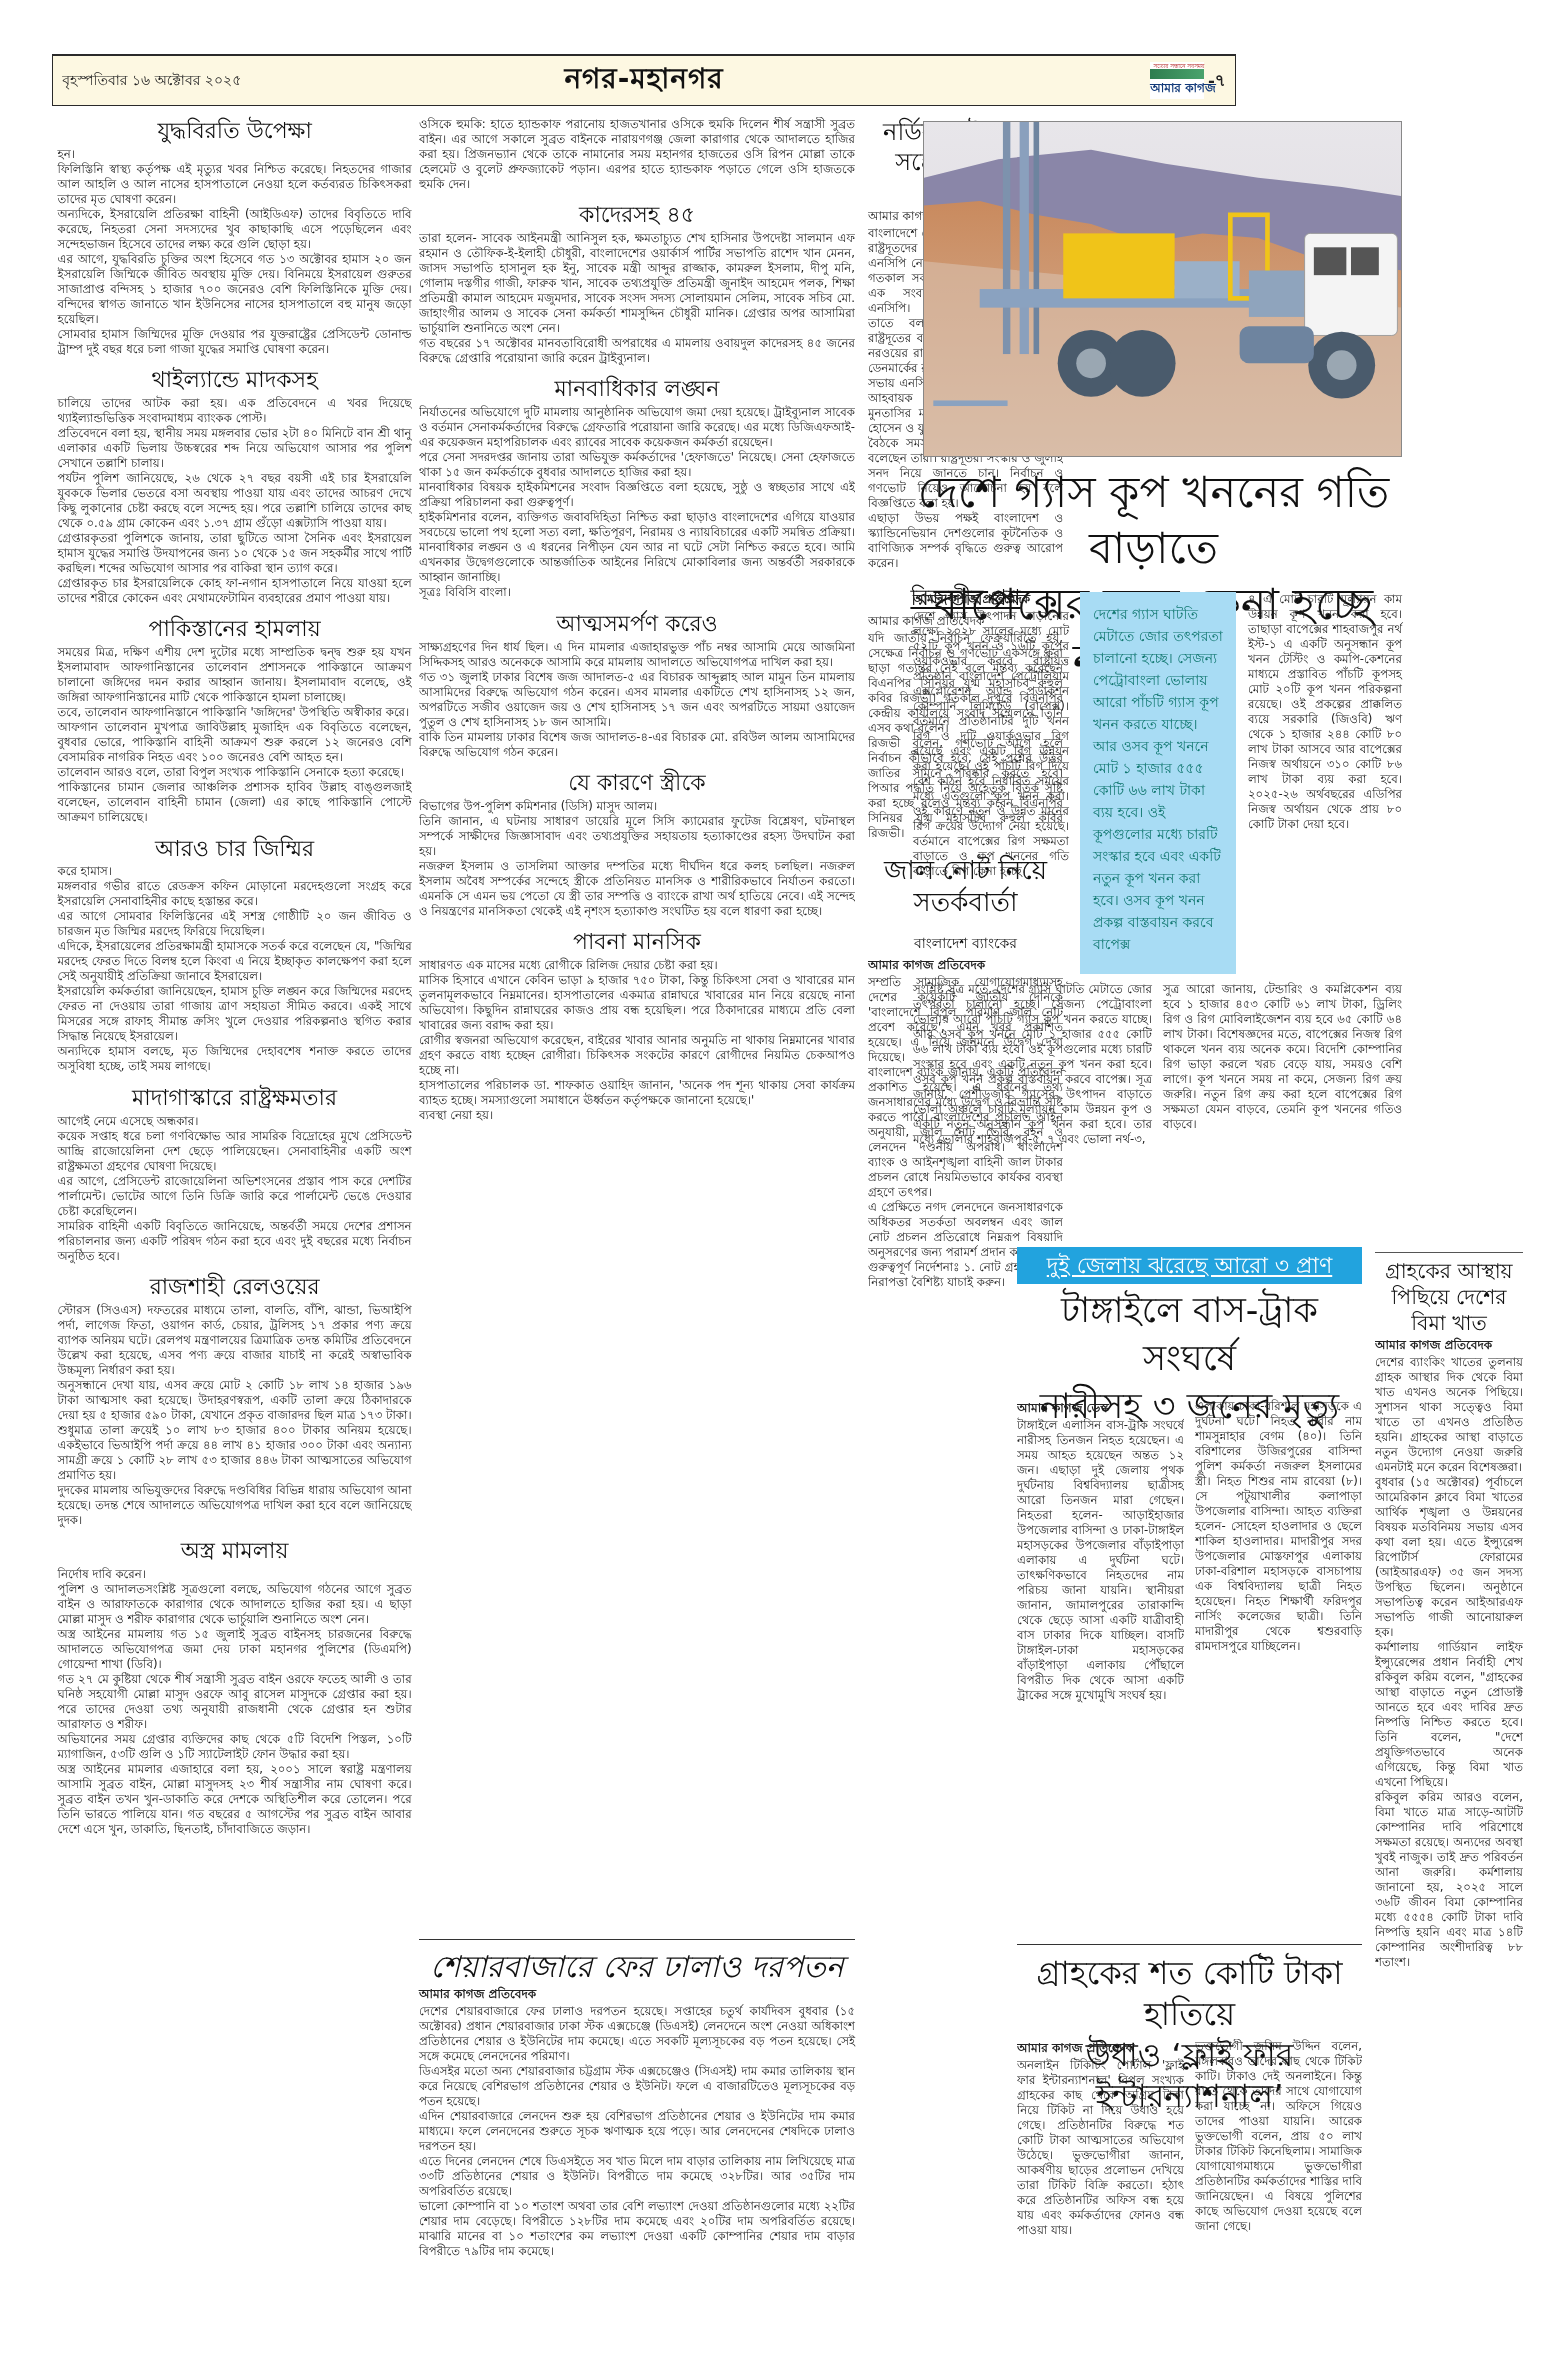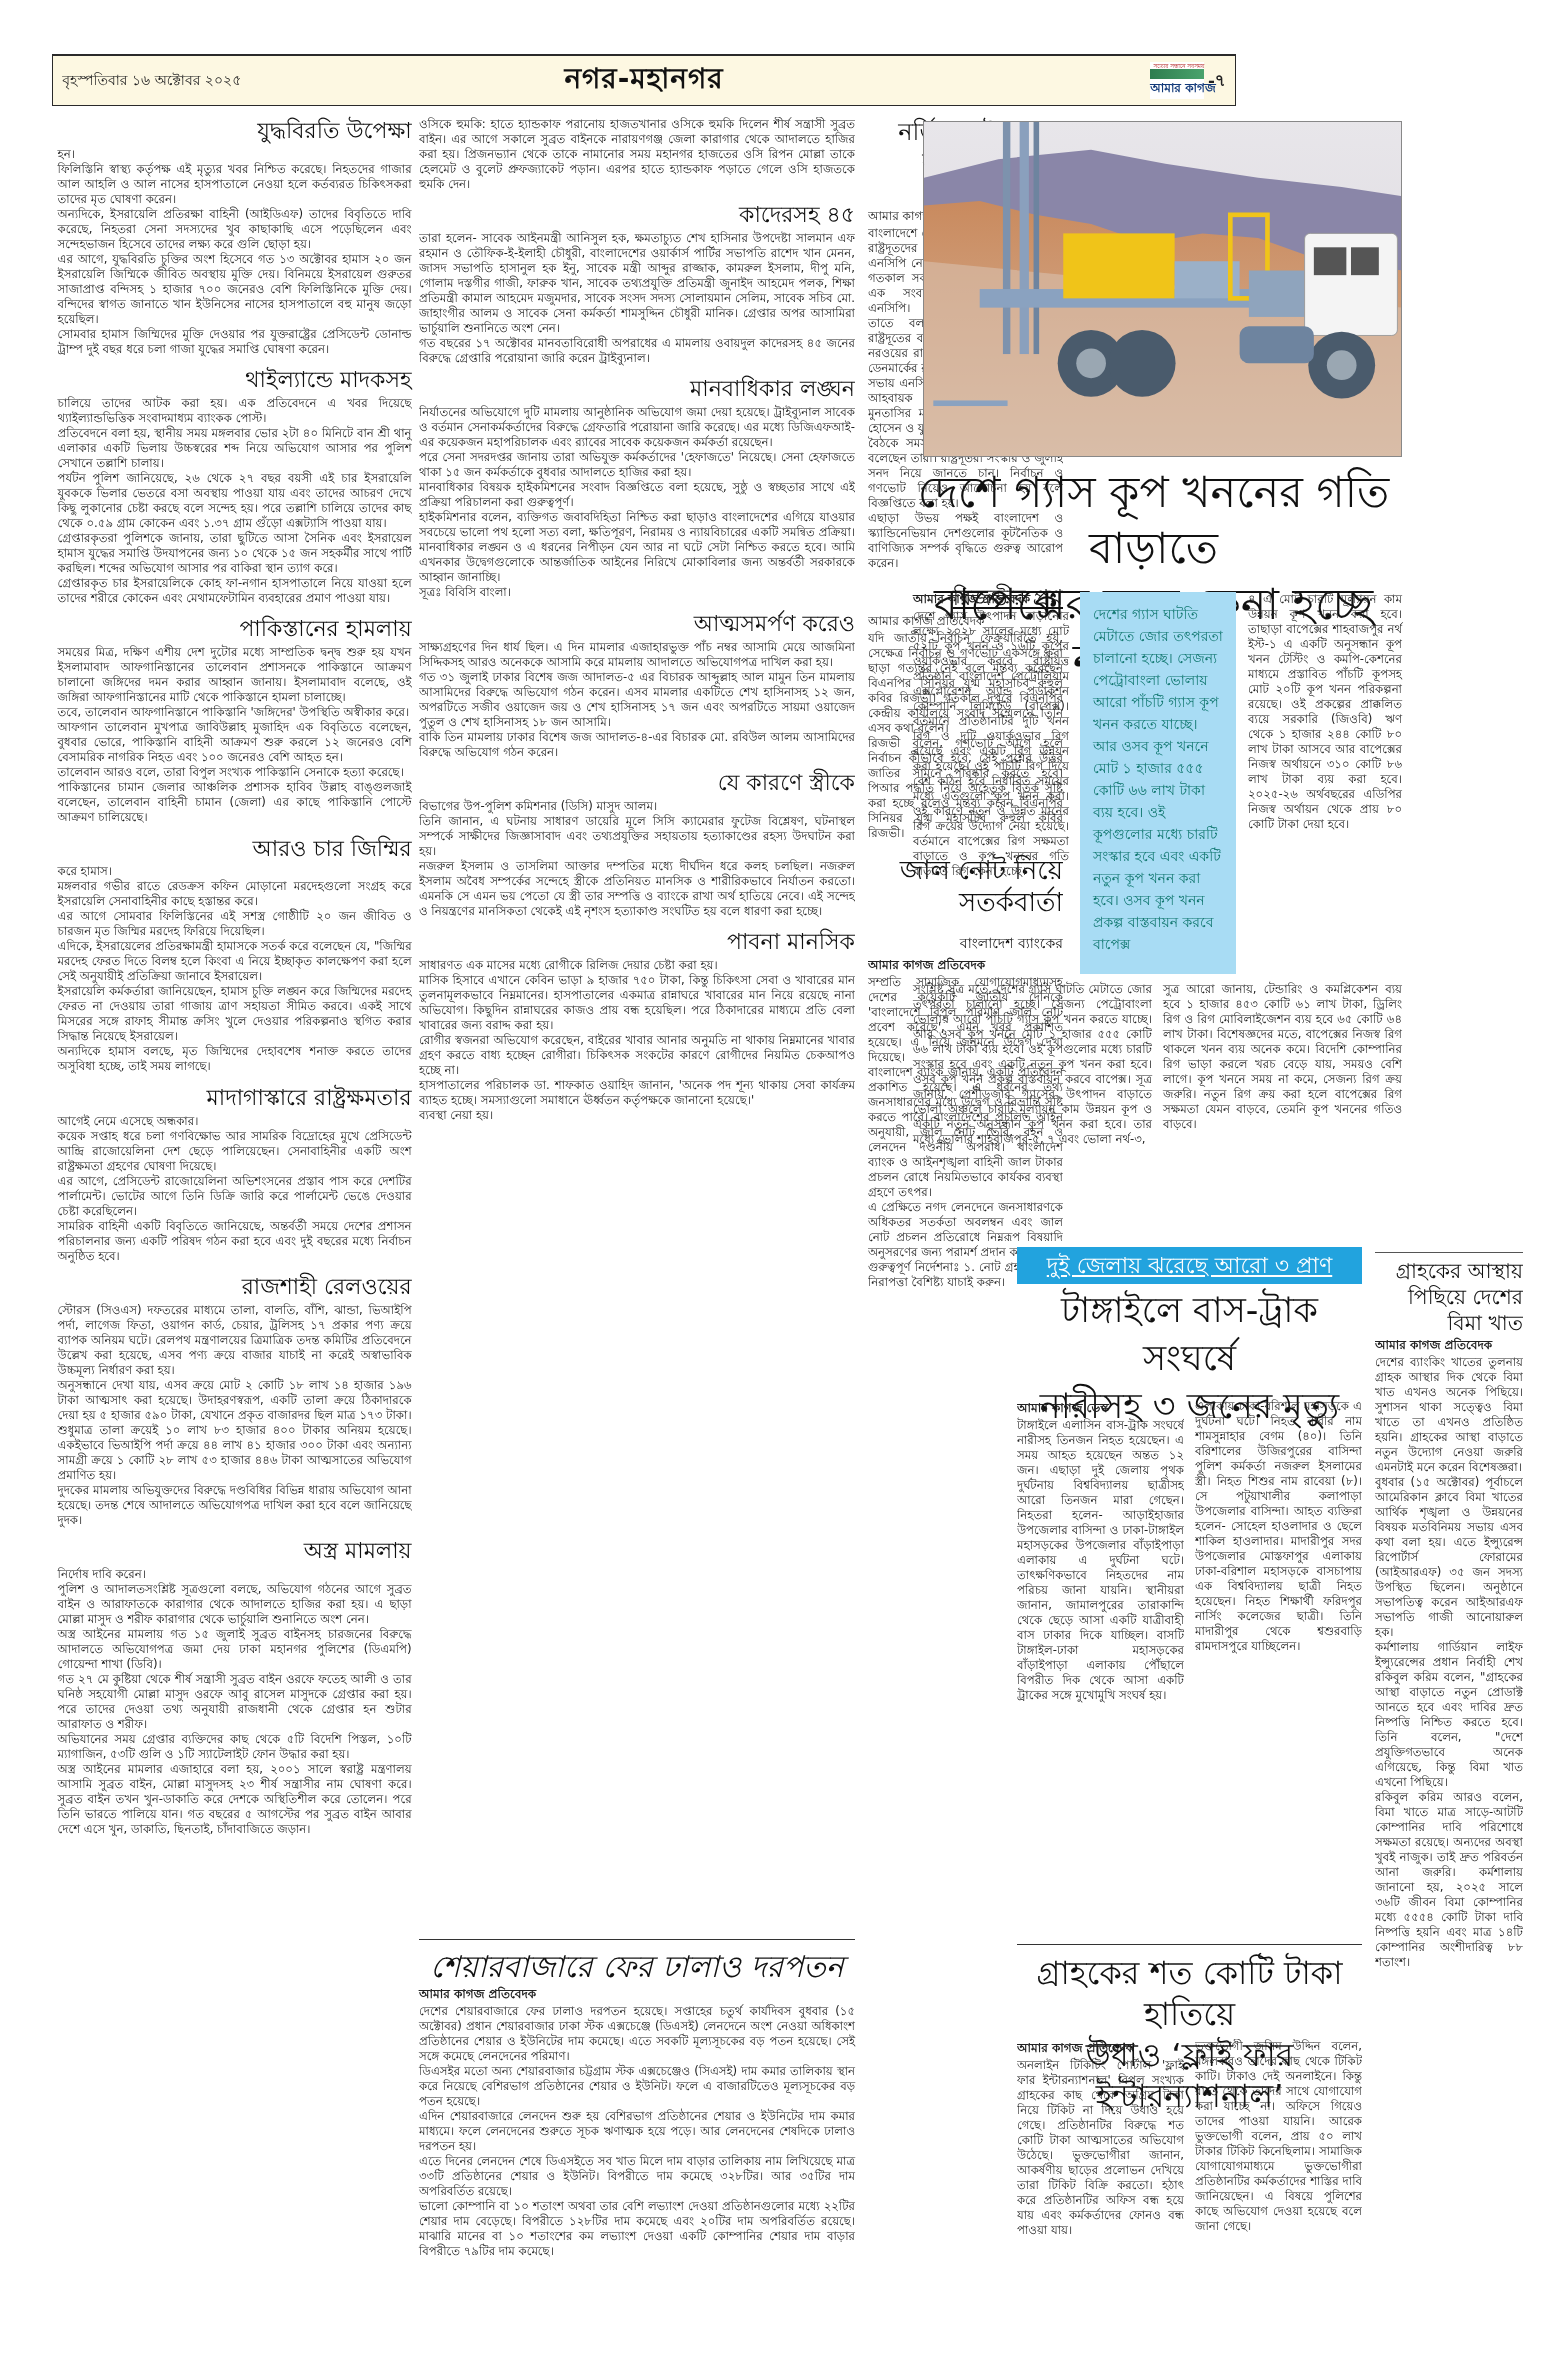--- a/index.html
+++ b/index.html
@@ -15,21 +15,21 @@
   .mh-section { font-size: 28px; font-weight: bold; color: #111; letter-spacing: 0.9px; }
   .mh-logo { width: 278px; display: flex; justify-content: flex-end; align-items: center; gap: 3.7px; }
   .logo-box { width: 54px; height: 37px; position: relative; background: #fff; }
   .logo-strip { position: absolute; left: 0; top: 7.4px; width: 54px; height: 9.3px; background: linear-gradient(90deg,#2e7d4f,#4aa36c); }
   .logo-text { position: absolute; left: 0; top: 16.7px; font-size: 12px; font-weight: bold; color: #123a7a; white-space: nowrap; }
   .logo-tag { position: absolute; right: 0; top: 0; font-size: 5.6px; color: #b21e1e; }
   .mh-page { font-size: 16.7px; font-weight: bold; color: #222; }
 
   .col { position: absolute; top: 63px; font-size: 11.7px; line-height: 15px; text-align: justify; color: #222; }
   .col p { margin-bottom: 0; }
-  .h-art { text-align: right; font-size: 22px; line-height: 28px; color: #111; margin: 9.3px 0 1.9px; font-weight: normal; }
+  .h-art { text-align: center; font-size: 22px; line-height: 28px; color: #111; margin: 9.3px 0 1.9px; font-weight: normal; }
   .h-big { text-align: center; font-size: 37px; line-height: 43px; color: #111; font-weight: normal; }
   .byline { font-weight: bold; font-size: 12px; margin: 1.9px 0 1.9px; }
   .rule { border-top: 1.9px solid #333; margin: 7.4px 0; }
   .rule-thin { border-top: 0.9px solid #555; margin: 5.6px 0; }
 
   #col1 { left: 5.6px; width: 354px; }
   #col2b { left: 367px; width: 213px; }
   #col3 { left: 816px; width: 195px; }
   .photo { position: absolute; left: 871px; top: 67px; width: 479px; height: 336px; border: 0.9px solid #888; overflow: hidden; }
   .gas-head { position: absolute; left: 852px; top: 410px; width: 499px; }

